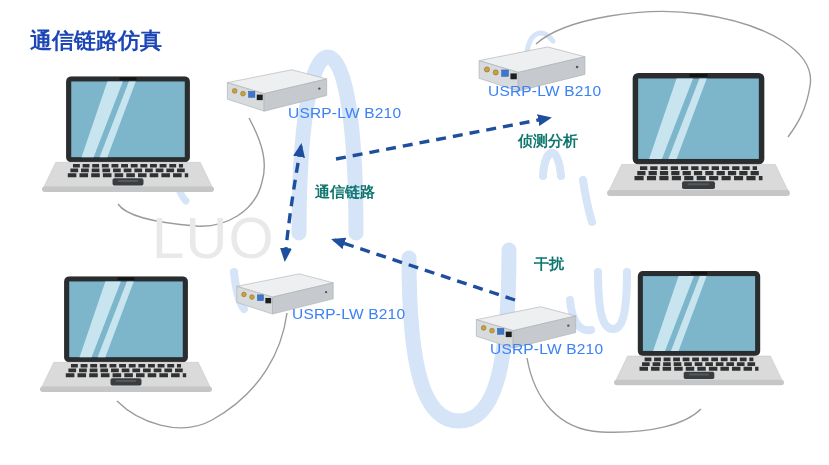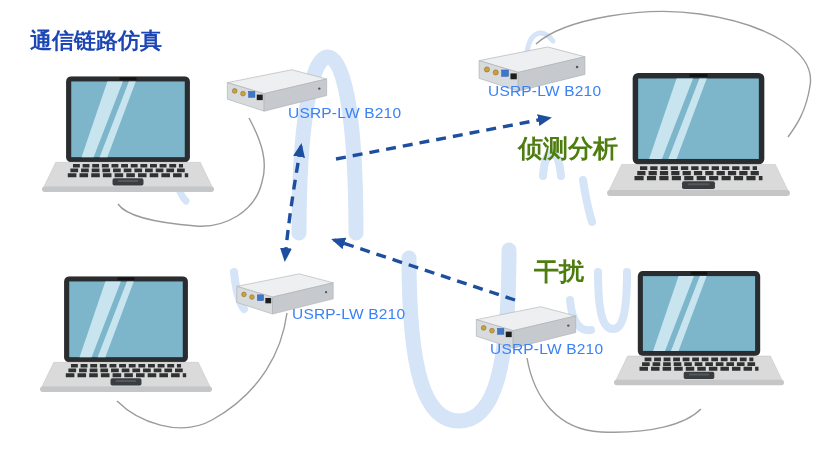--- a/index.html
+++ b/index.html
@@ -18,21 +18,21 @@
   .device svg{display:block;width:100%;height:100%;}
   .page-title{
     position:absolute;left:30px;top:26px;font-size:22px;font-weight:bold;
     color:#1c46b5;z-index:5;white-space:nowrap;
   }
   .usrp-label{
     position:absolute;font-size:15.5px;color:#3b82f6;z-index:5;white-space:nowrap;
     letter-spacing:0.2px;
   }
   .link-label{
-    position:absolute;font-size:25px;font-weight:bold;color:#4d7c0f;z-index:5;
+    position:absolute;font-size:15px;font-weight:bold;color:#0f766e;z-index:5;
     white-space:nowrap;
   }
   #lbl-u1{left:288px;top:104px;}
   #lbl-u2{left:488px;top:82px;}
   #lbl-u3{left:292px;top:305px;}
   #lbl-u4{left:490px;top:340px;}
   #lbl-det{left:518px;top:132px;}
   #lbl-comm{left:315px;top:183px;}
   #lbl-int{left:534px;top:255px;}
 </style>
@@ -84,20 +84,21 @@
       <path d="M570,300 C572,322 580,332 591,330" stroke-width="8"></path>
     </g>
     <g fill="none" stroke="#9b9b9b" stroke-width="1.4">
       <path d="M249,118 C262,142 268,162 262,182 C255,212 225,228 196,226 C158,223 126,216 118,204"></path>
       <path d="M536,44 C565,18 645,6 700,14 C768,24 816,52 810,86 C806,112 796,126 788,137"></path>
       <path d="M287,313 C282,350 262,392 212,420 C180,438 138,422 117,401"></path>
       <path d="M527,358 C534,398 558,430 601,432 C652,434 686,424 701,409"></path>
     </g>
   </svg>
 
+  <div id="wm1" class="wm-word">LUO</div>
 
   <div class="device" style="left:42px;top:76px;width:172px;height:121px">
     <svg viewBox="0 0 200 140">
         <use href="#sym-laptop"></use>
       </svg>
   </div>
   <div class="device" style="left:607px;top:73px;width:183px;height:128px">
     <svg viewBox="0 0 200 140">
         <use href="#sym-laptop"></use>
       </svg>
@@ -151,15 +152,16 @@
   </svg>
 
   <div class="page-title">通信链路仿真</div>
 
   <div id="lbl-u1" class="usrp-label">USRP-LW B210</div>
   <div id="lbl-u2" class="usrp-label">USRP-LW B210</div>
   <div id="lbl-u3" class="usrp-label">USRP-LW B210</div>
   <div id="lbl-u4" class="usrp-label">USRP-LW B210</div>
 
   <div id="lbl-det" class="link-label">侦测分析</div>
+  <div id="lbl-comm" class="link-label">通信链路</div>
   <div id="lbl-int" class="link-label">干扰</div>
 
 </div>
 
 </body></html>

